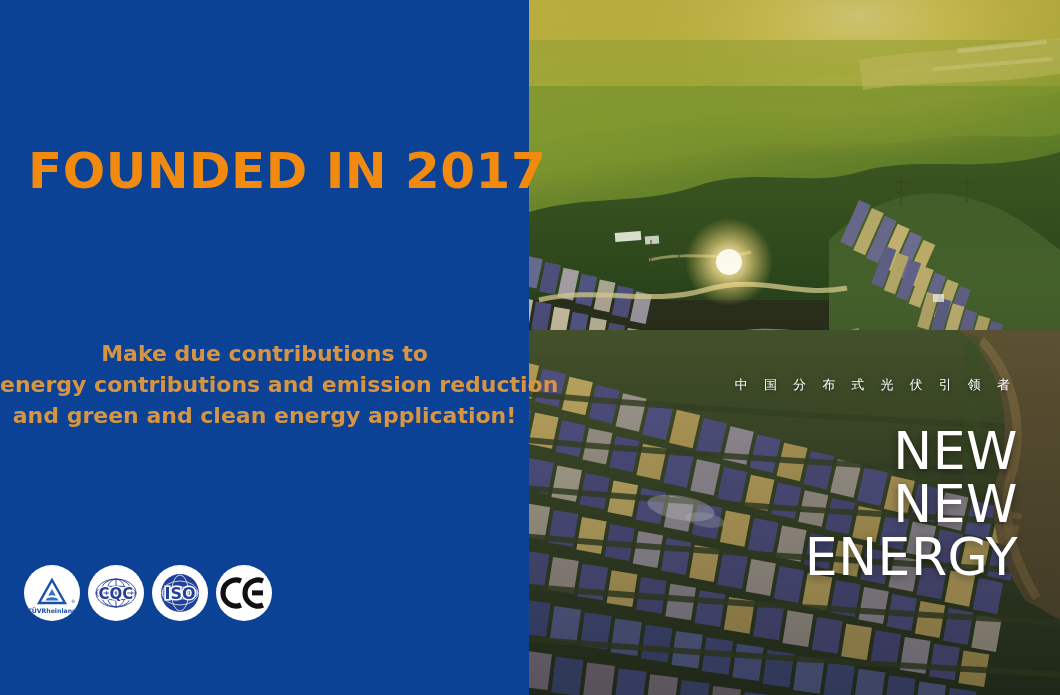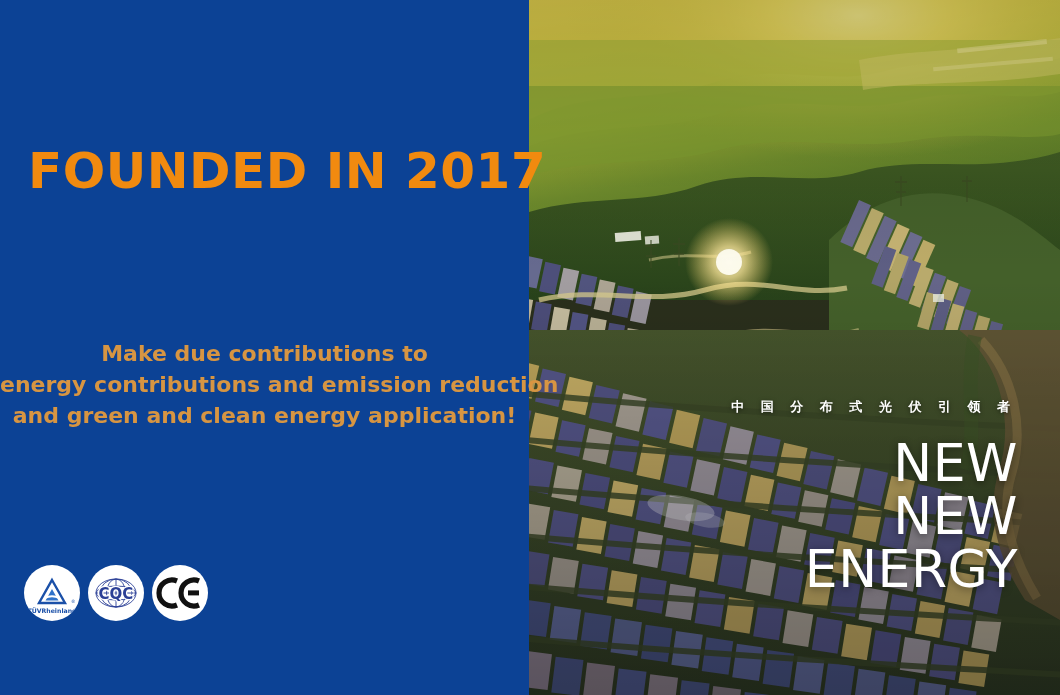--- a/index.html
+++ b/index.html
@@ -49,36 +49,34 @@
 
   
   #photo{
     position:absolute;left:529px;top:0;width:531px;height:695px;
     overflow:hidden;background:#2a2f1c;
   }
   #photo svg{position:absolute;left:0;top:0;width:531px;height:695px;}
 
   
   #cn-tag{
-    position:absolute;right:44px;top:398px;z-index:5;
+    position:absolute;right:44px;top:376px;z-index:5;
     color:#ffffff;font-size:13px;letter-spacing:6px;
     font-family:"DejaVu Sans","Liberation Sans",sans-serif;
     text-shadow:0 1px 4px rgba(0,0,0,.55);
     white-space:nowrap;
-    font-weight:bold;
   }
   #bigwords{
     position:absolute;right:42px;top:425px;z-index:5;
     text-align:right;
     color:#ffffff;
     font-family:"DejaVu Sans","Liberation Sans",sans-serif;
     font-weight:400;font-size:52px;line-height:1.02;
     letter-spacing:0.5px;
     text-shadow:0 2px 9px rgba(0,0,0,.45);
-    margin-top:12px;
   }
   #bigwords div{white-space:nowrap;}
 </style>
 </head>
 <body>
 
 <div id="banner">
 
   <div id="photo">
     <svg viewBox="0 0 531 695" preserveAspectRatio="none" aria-hidden="true">
@@ -439,20 +437,32 @@
             <ellipse cx="28" cy="28" rx="20" ry="7"></ellipse>
             <ellipse cx="28" cy="28" rx="9.5" ry="14"></ellipse>
             <line x1="8" y1="28" x2="48" y2="28"></line>
             <line x1="28" y1="14" x2="28" y2="42"></line>
             <ellipse cx="28" cy="28" rx="16" ry="14"></ellipse>
           </g>
           <text x="28" y="33.5" text-anchor="middle" font-family="DejaVu Sans, sans-serif" font-size="15" font-weight="700" fill="#2b3f96" stroke="#ffffff" stroke-width="2.6" paint-order="stroke">CQC</text>
         </svg>
       </div>
 
+      <div class="badge">
+        <svg width="56" height="56" viewBox="0 0 56 56" aria-hidden="true">
+          <circle cx="28" cy="28" r="19" fill="#20409a"></circle>
+          <g stroke="#ffffff" fill="none" stroke-width="0.9" opacity="0.85">
+            <ellipse cx="28" cy="28" rx="18" ry="12"></ellipse>
+            <ellipse cx="28" cy="28" rx="18" ry="6"></ellipse>
+            <ellipse cx="28" cy="28" rx="8.5" ry="18"></ellipse>
+            <line x1="10" y1="28" x2="46" y2="28"></line>
+          </g>
+          <text x="28" y="34" text-anchor="middle" font-family="DejaVu Sans, sans-serif" font-size="16" font-weight="700" fill="#20409a" stroke="#ffffff" stroke-width="3.2" paint-order="stroke">ISO</text>
+        </svg>
+      </div>
 
       <div class="badge">
         <svg width="56" height="56" viewBox="0 0 56 56" aria-hidden="true">
           <g fill="none" stroke="#111111" stroke-width="5.2" stroke-linecap="butt">
             <path d="M25 16 A13 13 0 1 0 25 40"></path>
             <path d="M47 16 A13 13 0 1 0 47 40"></path>
           </g>
           <rect x="36" y="25.4" width="11" height="5" fill="#111111"></rect>
         </svg>
       </div>

